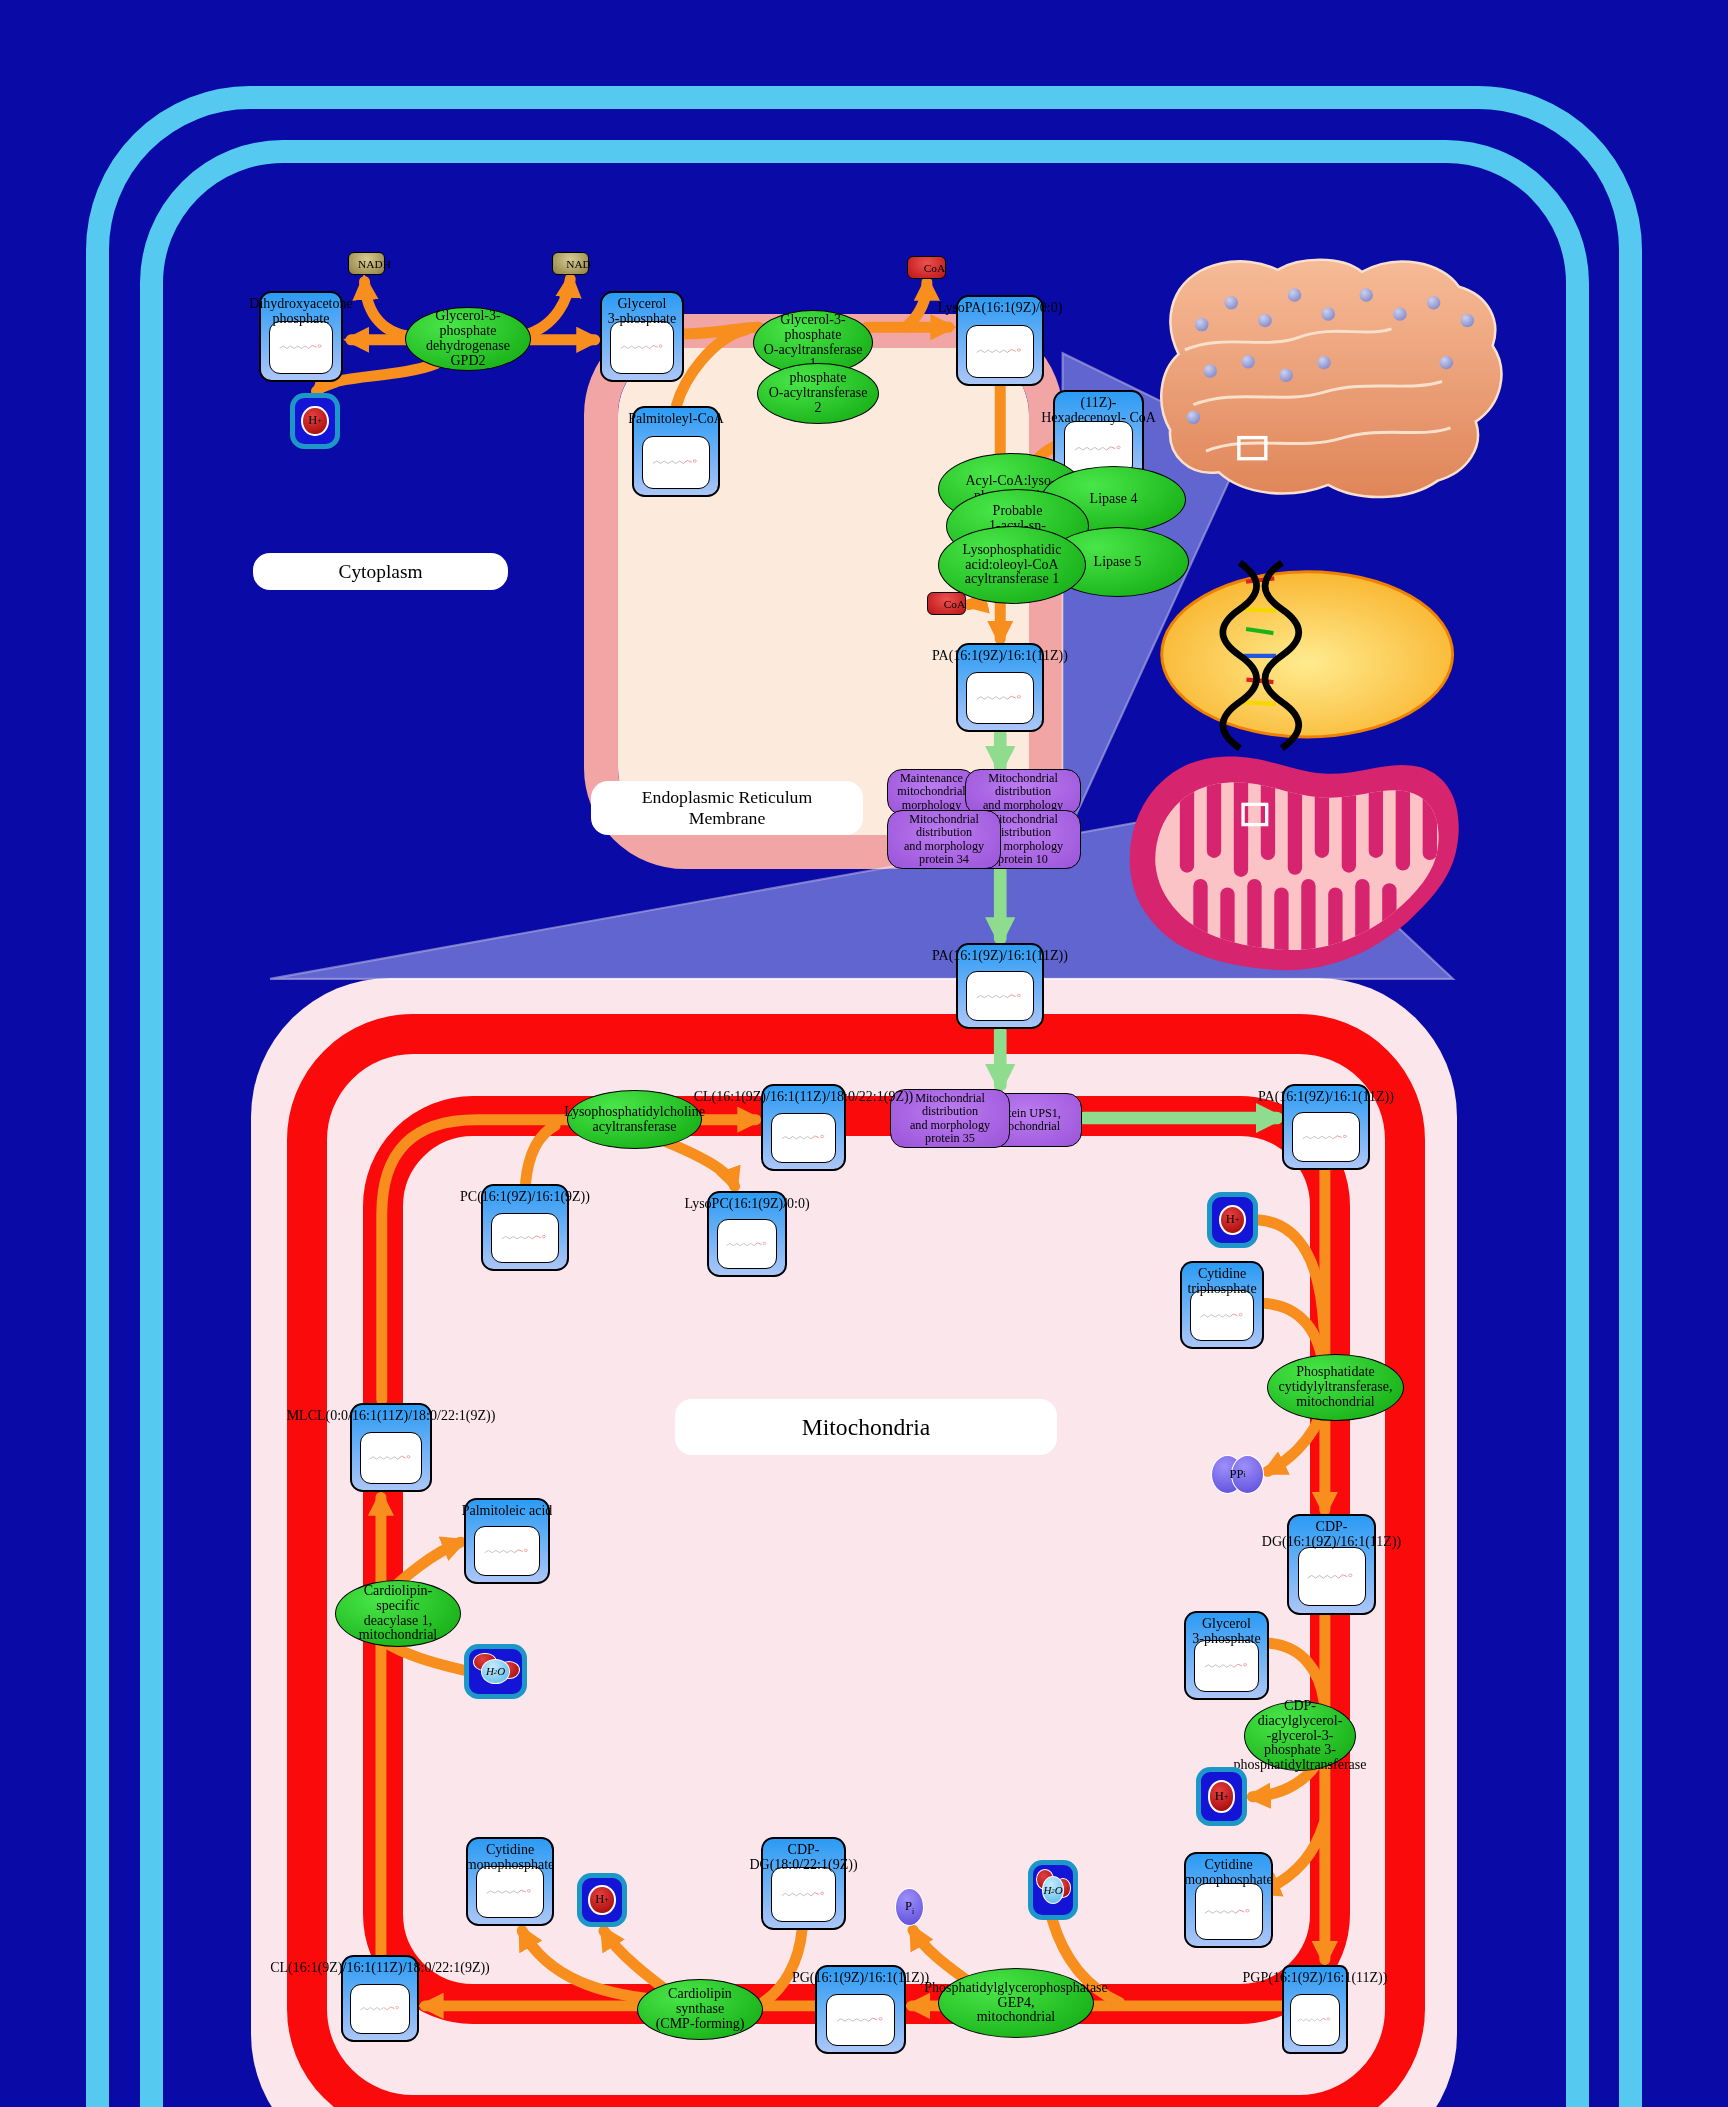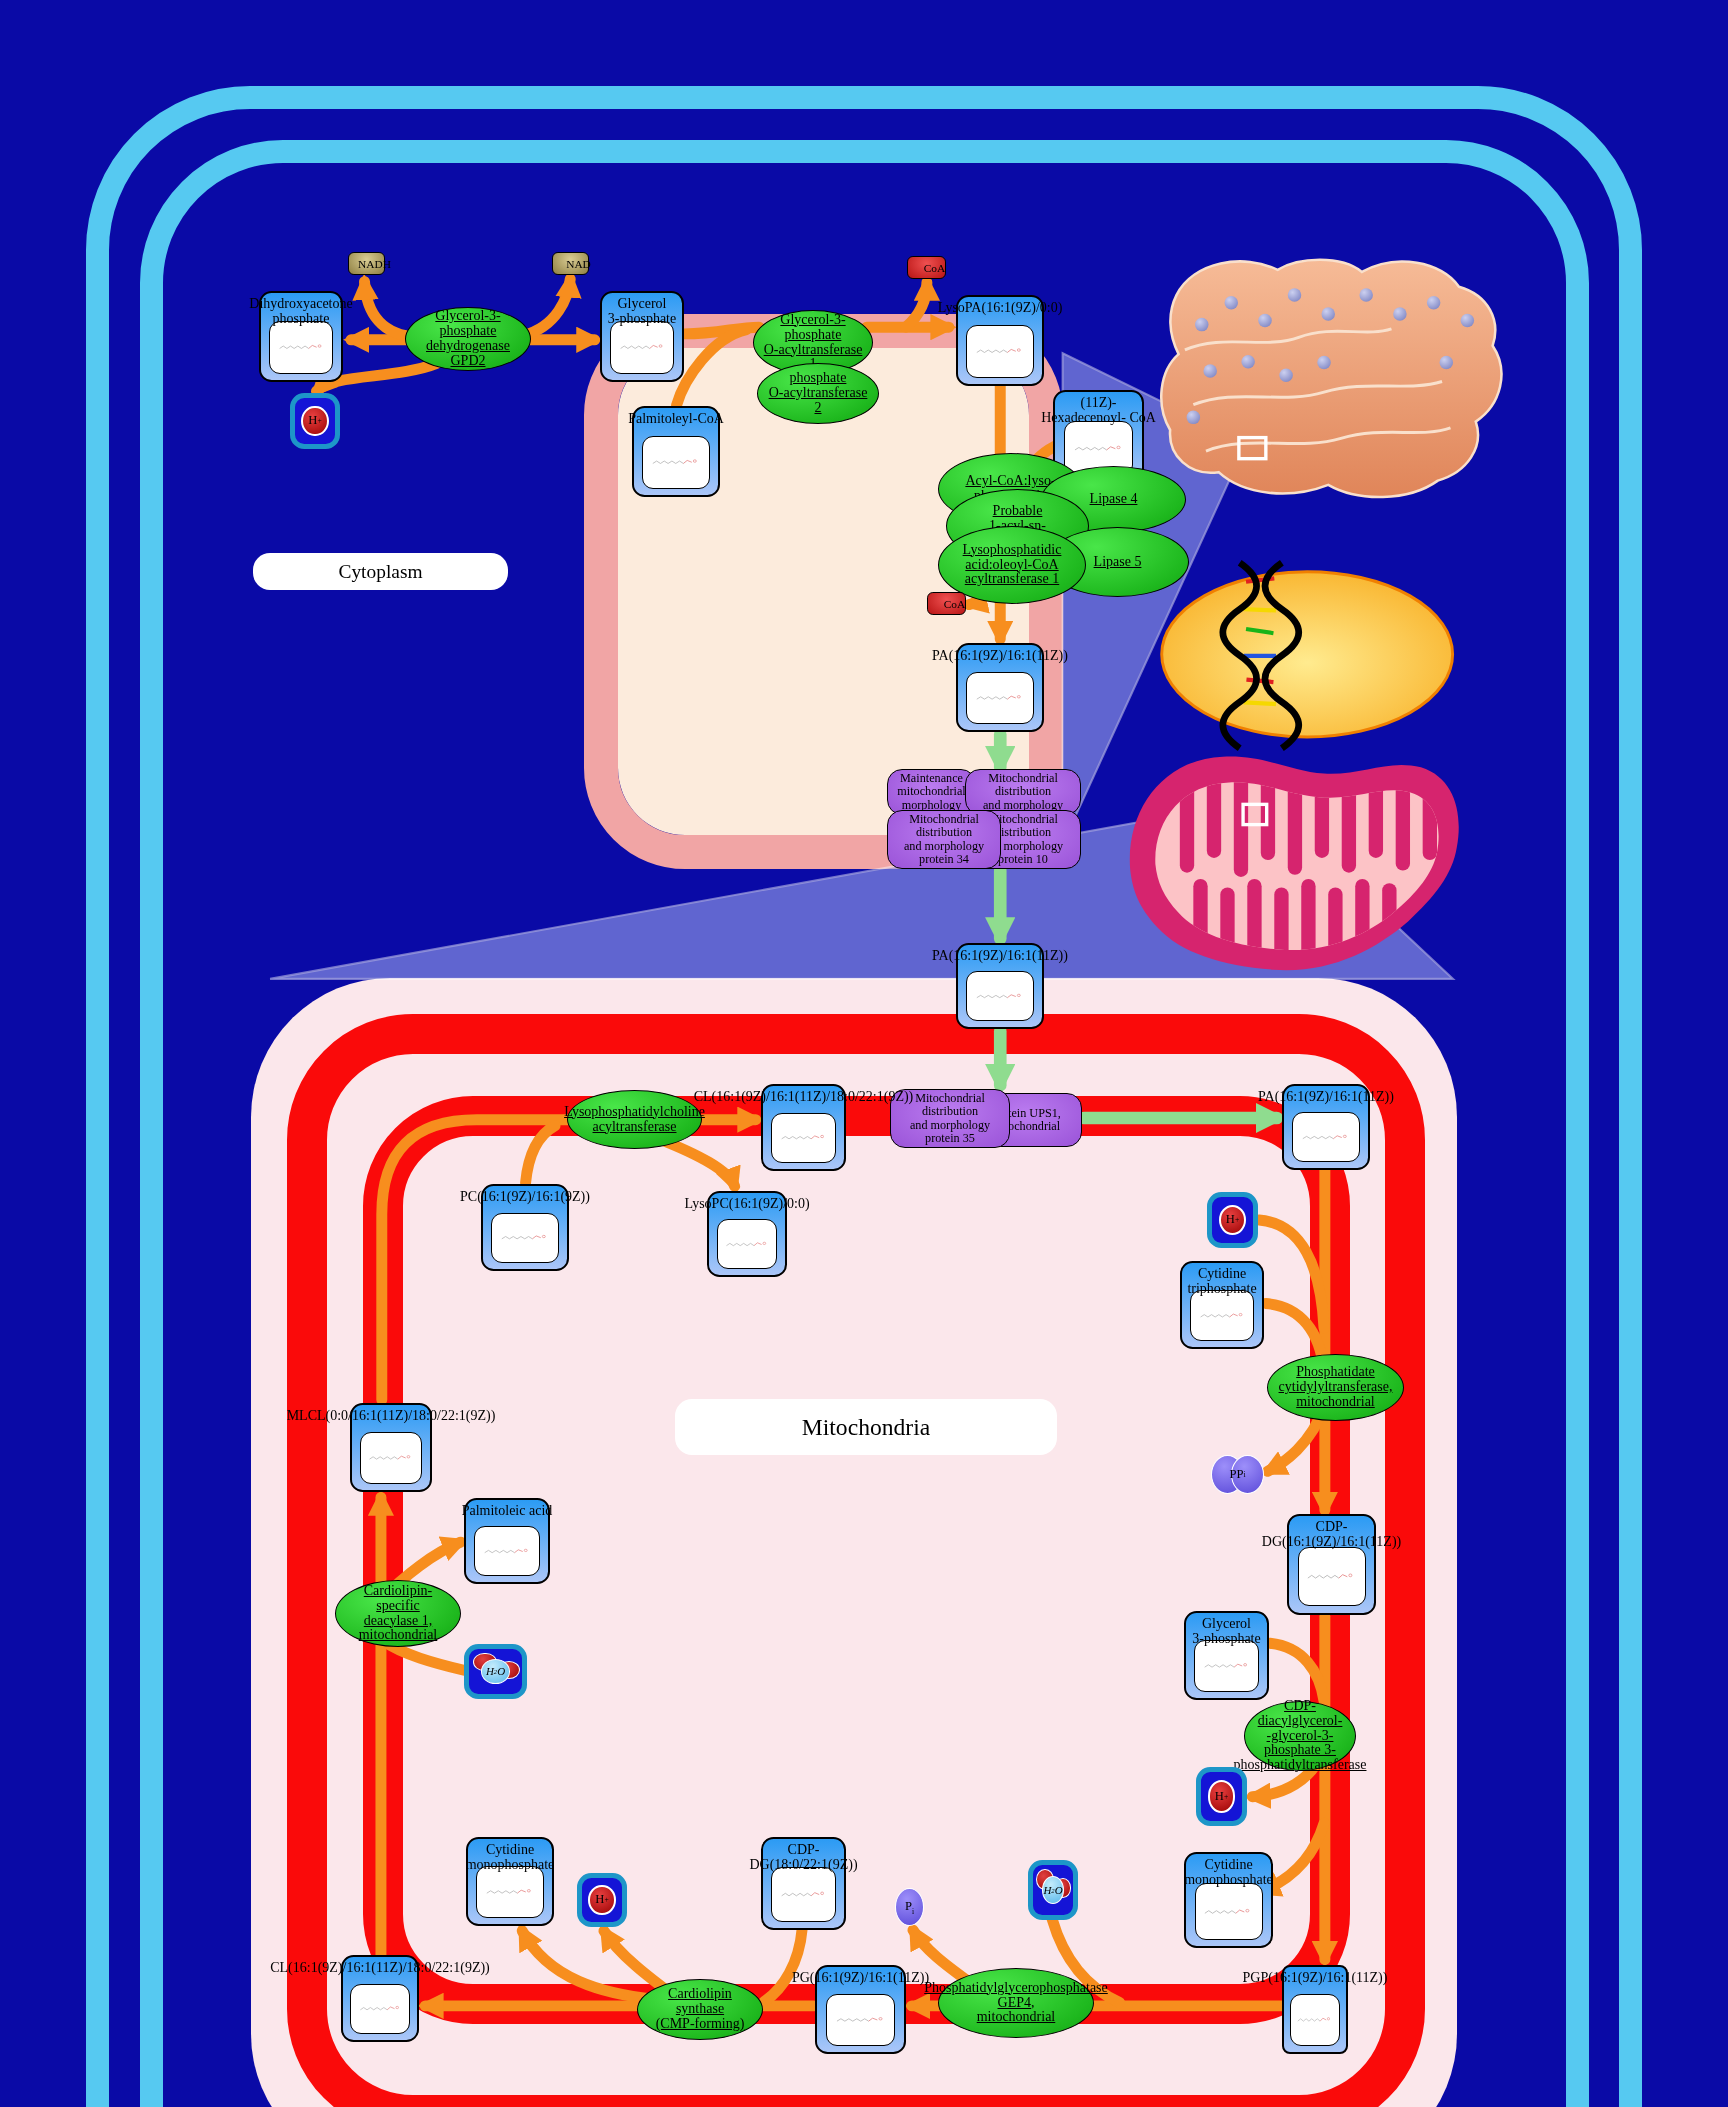--- a/index.html
+++ b/index.html
@@ -25,21 +25,21 @@
   .mo{fill:var(--orange);} .mg{fill:var(--green);}
   
   .node{position:absolute;box-sizing:border-box;}
   .metabolite{background:linear-gradient(#2b9bf4,#abc6f8);border:2.1px solid #000;border-radius:12.6px;}
   .m-label{position:absolute;top:4.2px;left:50%;transform:translateX(-50%);white-space:pre;text-align:center;
            font-size:14px;line-height:1.05;color:#000;z-index:2;}
   .m-body{position:absolute;left:10%;right:10%;top:32%;bottom:7%;background:#fff;border:1.7px solid #000;
           border-radius:11px;display:flex;align-items:center;justify-content:center;}
   .sq{width:82%;height:48%;opacity:.85;}
   .enzyme{background:radial-gradient(ellipse at 35% 28%,#49e649,#1eb81e 72%,#149e14);border:1.7px solid #000;
-          border-radius:50%;display:flex;align-items:center;justify-content:center;text-decoration:underline;}
+          border-radius:50%;display:flex;align-items:center;justify-content:center;}
   .e-label{font-size:14px;white-space:pre;text-align:center;line-height:1.07;color:#000;}
   .protein{background:radial-gradient(ellipse at 50% 38%,#bb7cf0,#9a53d8);border:1.7px solid #000;border-radius:15px;
            display:flex;align-items:center;justify-content:center;}
   .p-label{font-size:12.2px;white-space:pre;text-align:center;line-height:1.1;color:#000;}
   .pill{border:1.3px solid #000;border-radius:5.9px;display:flex;align-items:center;justify-content:center;font-size:11.4px;color:#000;padding-left:16px;}
   .khaki{background:radial-gradient(ellipse at 50% 30%,#d9cc93,#8e7f42);}
   .redpill{background:radial-gradient(ellipse at 50% 30%,#ef5050,#b81414);}
   .ion,.water{background:#1414d6;border:5.9px solid #1d96c8;border-radius:14.3px;}
   .ion{display:flex;align-items:center;justify-content:center;}
   .ion-core{width:58%;height:58%;background:radial-gradient(circle at 40% 32%,#e84040,#9c0202);border:2.1px solid #fff;
@@ -597,15 +597,17 @@
 mitochondrial</div>
       </div>
       <div class="node water" style="left: 464px; top: 1644px; width: 63px; height: 55px;">
         <span class="wdot wr1"></span>
         <span class="wdot wr2"></span>
         <span class="wdot wb">H<sub>2</sub>O</span>
       </div>
     </div>
 
   <div class="plate" id="plate-cytoplasm">Cytoplasm</div>
+  <div class="plate" id="plate-er">Endoplasmic Reticulum
+Membrane</div>
   <div class="plate" id="plate-mito">Mitochondria</div>
 </div>
 
 
 </body></html>

